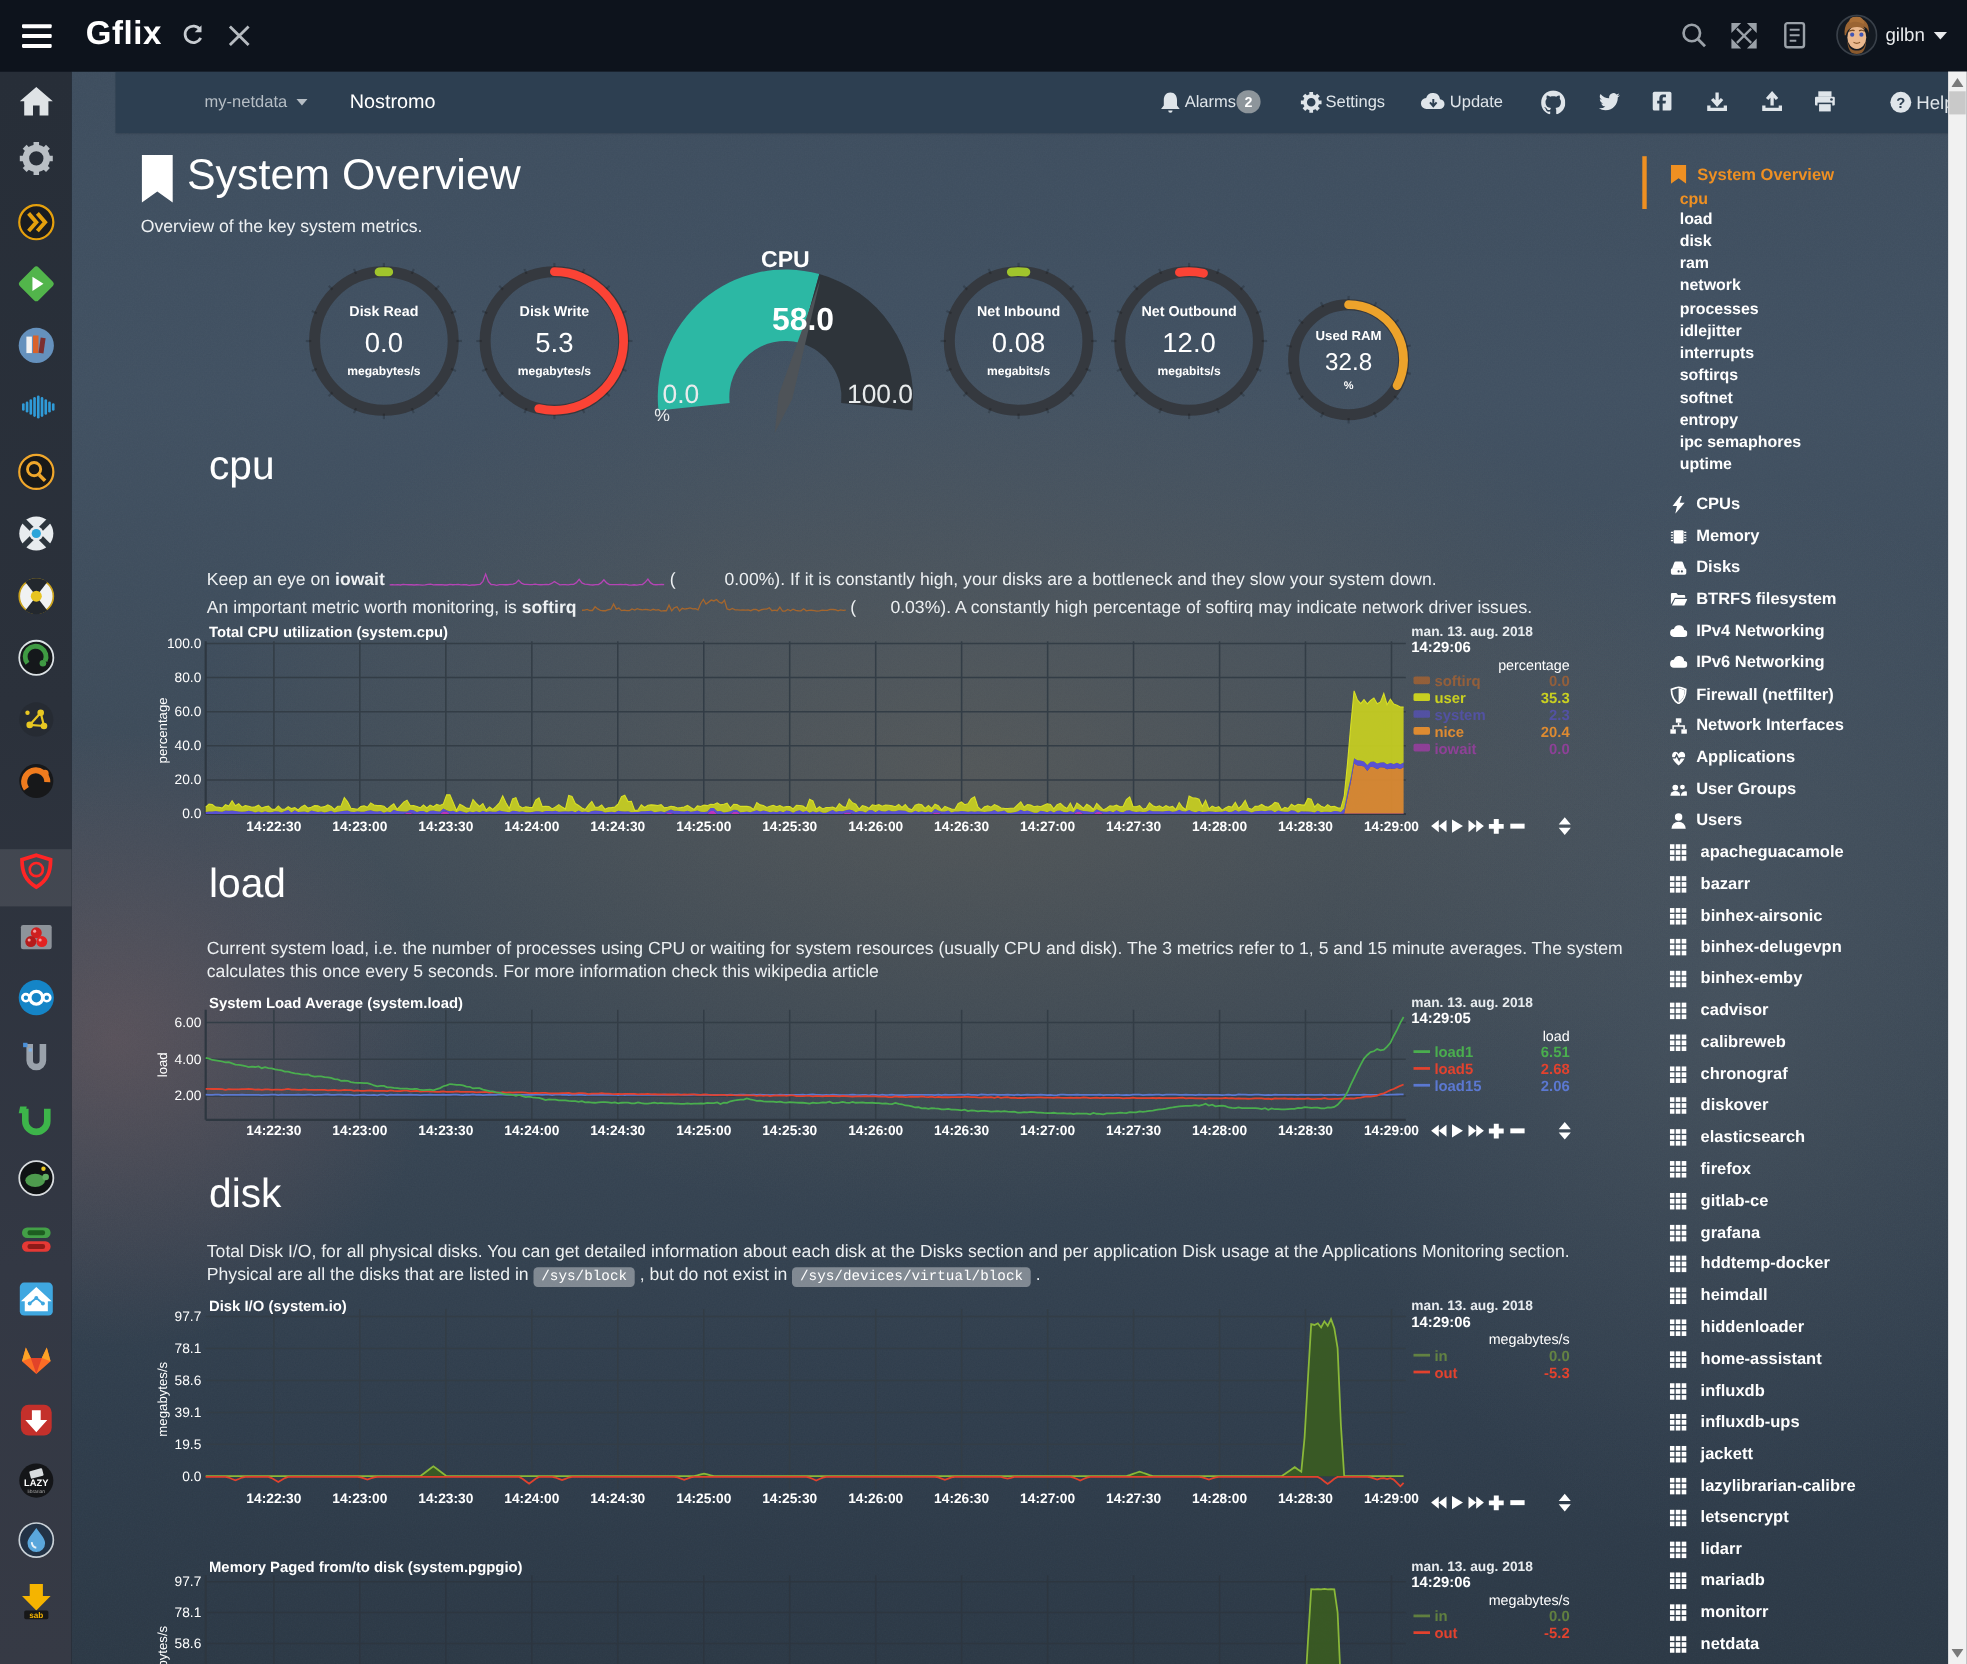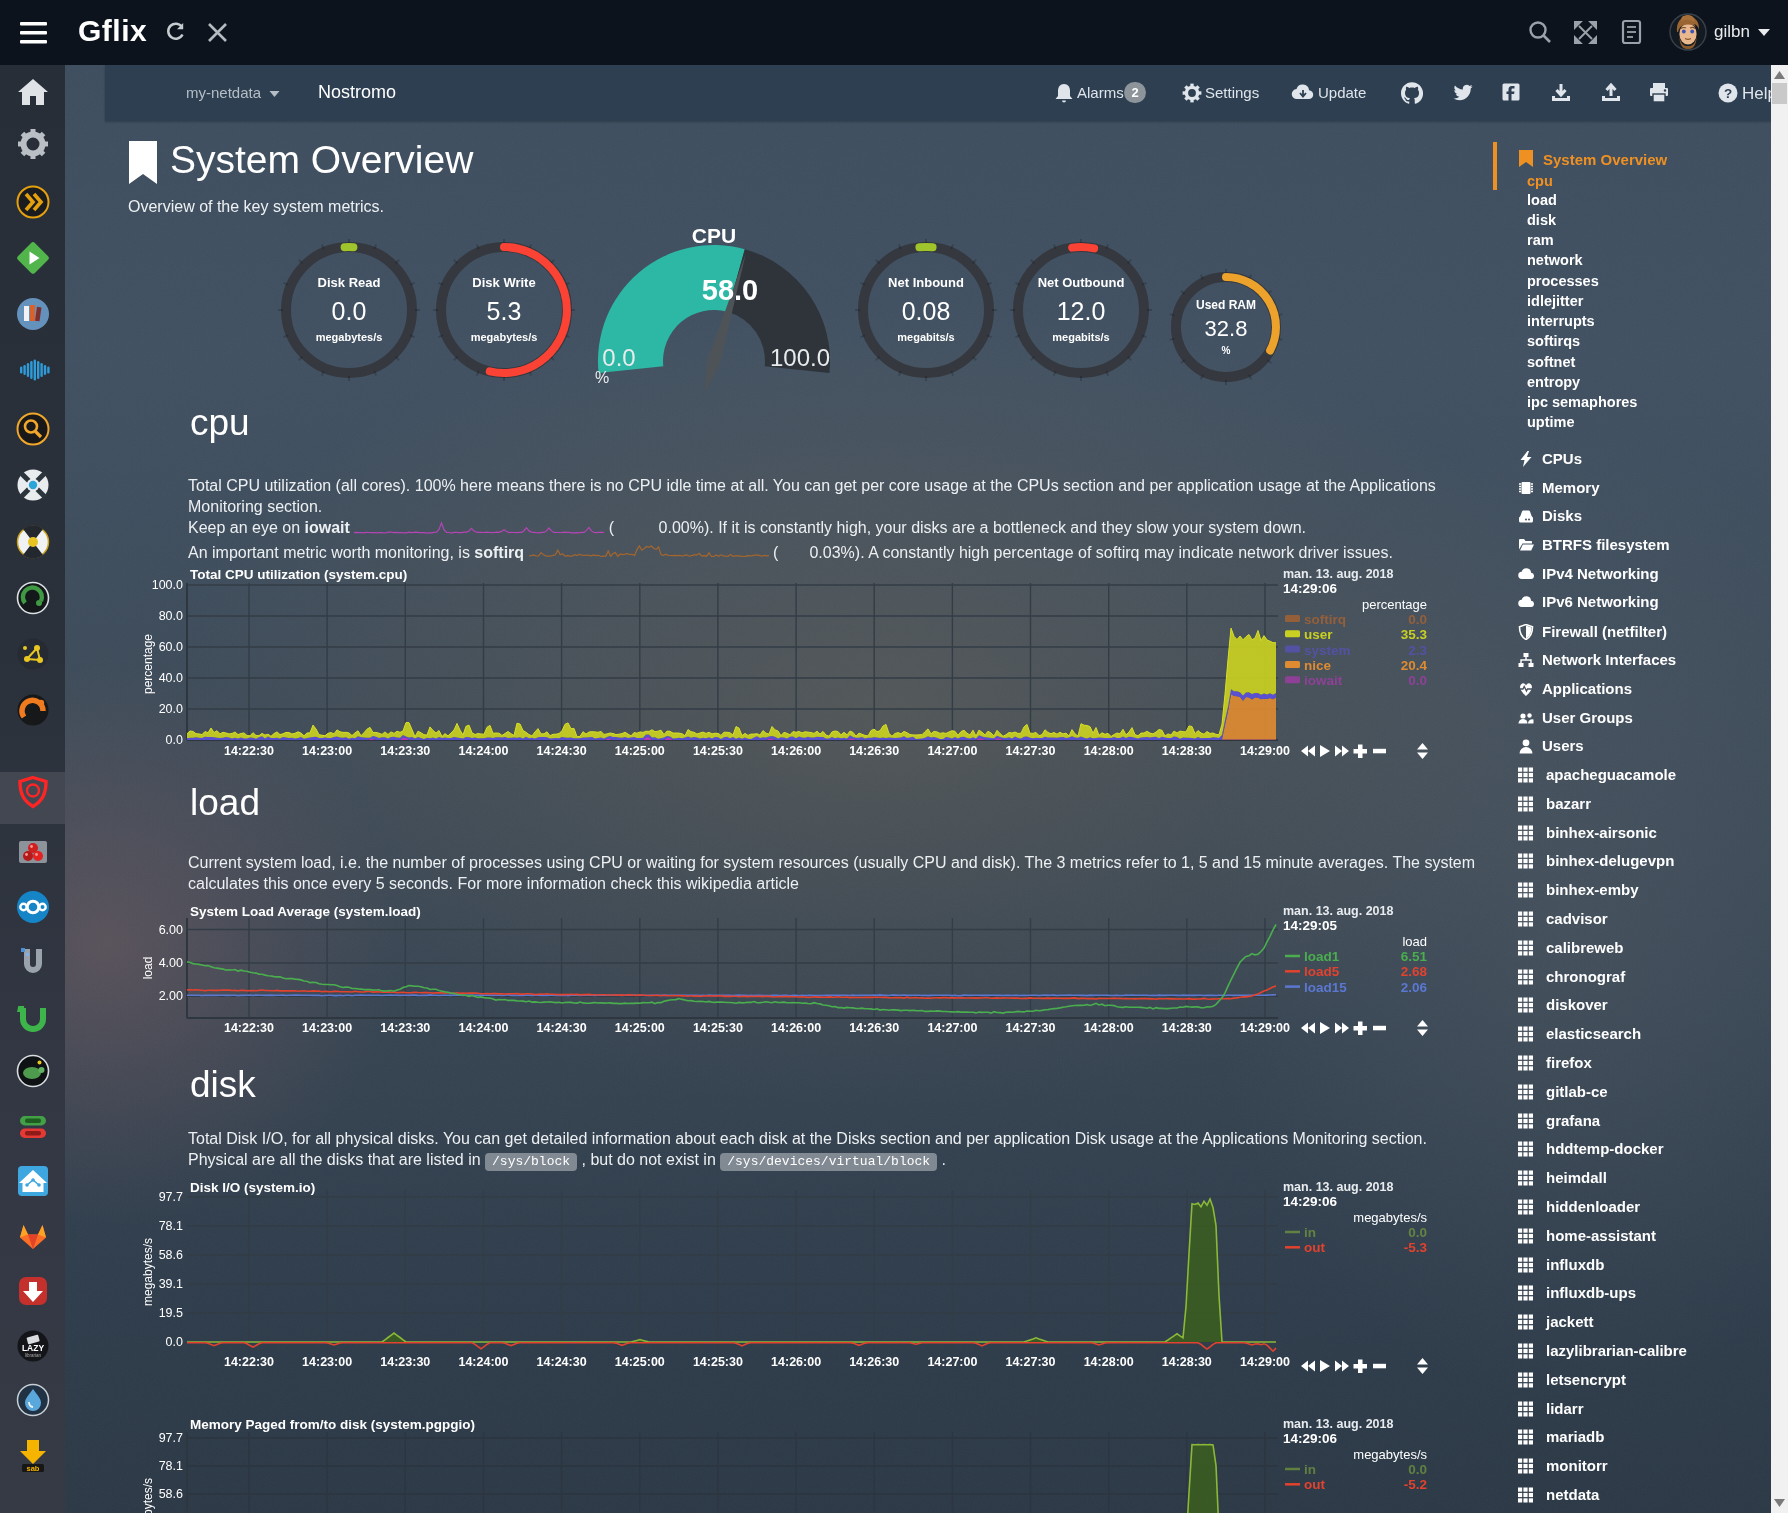--- a/index.html
+++ b/index.html
@@ -319,21 +319,20 @@
 <div class="abs" style="left:1637px;top:19px;font-size:17px;color:#dfe5ea">Help</div>
   </div>
 
   <svg class="abs" style="left:62px;top:76px" width="32" height="45" viewBox="0 0 32 45">
     <path d="M2,0 h28 v43 l-14,-10 l-14,10 Z" fill="#fff"></path>
   </svg>
   <div class="abs" style="left:105px;top:73px;font-size:39px;color:#fff">System Overview</div>
   <div class="abs" style="left:63px;top:133px;font-size:16px;color:#eef1f3">Overview of the key system metrics.</div>
 
   <div class="abs" style="left:125px;top:337px;font-size:37px;color:#fff">cpu</div>
-  <div class="par" style="left:123px;top:410px;width:1260px">Total CPU utilization (all cores). 100% here means there is no CPU idle time at all. You can get per core usage at the CPUs section and per application usage at the Applications<br>Monitoring section.</div>
   <div class="par" style="left:123px;top:452px;width:1300px;white-space:nowrap">Keep an eye on <b>iowait</b>&nbsp;<svg width="250" height="17" viewBox="0 0 250 17" style="vertical-align:-3px">
           <path d="M0.0,13.7 L2.5,13.4 L5.0,13.7 L7.5,13.5 L10.0,13.8 L12.5,13.3 L15.0,13.5 L17.5,13.6 L20.0,13.6 L22.5,13.8 L25.0,13.6 L27.5,13.7 L30.0,14.0 L32.5,13.7 L35.0,13.2 L37.5,13.1 L40.0,13.7 L42.5,13.4 L45.0,13.6 L47.5,13.5 L50.0,13.8 L52.5,13.8 L55.0,13.2 L57.5,13.6 L60.0,13.4 L62.5,13.2 L65.0,13.7 L67.5,13.5 L70.0,13.6 L72.5,14.1 L75.0,13.8 L77.5,13.8 L80.0,13.4 L82.5,13.2 L85.0,10.5 L87.5,3.9 L90.0,10.7 L92.5,13.4 L95.0,13.5 L97.5,14.1 L100.0,13.4 L102.5,13.4 L105.0,13.6 L107.5,13.6 L110.0,13.2 L112.5,13.1 L115.0,12.0 L117.5,9.4 L120.0,12.1 L122.5,13.2 L125.0,13.3 L127.5,13.4 L130.0,13.5 L132.5,13.1 L135.0,13.4 L137.5,13.6 L140.0,13.5 L142.5,13.2 L145.0,13.4 L147.5,12.4 L150.0,10.7 L152.5,12.2 L155.0,13.7 L157.5,13.4 L160.0,13.5 L162.5,13.7 L165.0,13.3 L167.5,13.3 L170.0,11.7 L172.5,8.7 L175.0,11.9 L177.5,13.1 L180.0,13.3 L182.5,13.6 L185.0,13.8 L187.5,13.4 L190.0,13.4 L192.5,11.9 L195.0,9.0 L197.5,11.9 L200.0,13.4 L202.5,13.5 L205.0,13.5 L207.5,13.5 L210.0,13.2 L212.5,13.4 L215.0,13.3 L217.5,13.8 L220.0,13.9 L222.5,13.6 L225.0,13.9 L227.5,13.4 L230.0,13.4 L232.5,11.4 L235.0,8.5 L237.5,11.9 L240.0,13.5 L242.5,13.6 L245.0,13.4 L247.5,13.2 L250.0,13.5" fill="none" stroke="#b544b5" stroke-width="1.2"></path>
         </svg>&nbsp;(&nbsp;&nbsp;&nbsp;&nbsp;&nbsp;&nbsp;&nbsp;&nbsp;&nbsp;&nbsp;0.00%). If it is constantly high, your disks are a bottleneck and they slow your system down.</div>
   <div class="par" style="left:123px;top:477px;width:1300px;white-space:nowrap">An important metric worth monitoring, is <b>softirq</b>&nbsp;<svg width="240" height="17" viewBox="0 0 240 17" style="vertical-align:-3px">
           <path d="M0.0,11.8 L2.4,11.7 L4.8,11.0 L7.2,12.0 L9.6,12.0 L12.0,8.6 L14.4,10.6 L16.8,11.8 L19.2,12.2 L21.6,12.2 L24.0,11.3 L26.4,10.8 L28.8,6.1 L31.2,10.7 L33.6,9.8 L36.0,12.1 L38.4,11.6 L40.8,12.1 L43.2,12.1 L45.6,10.6 L48.0,11.6 L50.4,10.3 L52.8,11.1 L55.2,11.4 L57.6,11.0 L60.0,11.3 L62.4,11.9 L64.8,10.9 L67.2,11.6 L69.6,11.3 L72.0,12.5 L74.4,12.2 L76.8,12.2 L79.2,7.0 L81.6,12.3 L84.0,9.5 L86.4,8.6 L88.8,12.5 L91.2,10.0 L93.6,10.7 L96.0,10.2 L98.4,9.6 L100.8,10.5 L103.2,10.4 L105.6,11.5 L108.0,5.6 L110.4,2.0 L112.8,6.2 L115.2,4.4 L117.6,2.5 L120.0,3.3 L122.4,2.0 L124.8,4.5 L127.2,5.4 L129.6,2.8 L132.0,10.6 L134.4,11.4 L136.8,10.2 L139.2,11.4 L141.6,11.5 L144.0,11.7 L146.4,11.4 L148.8,11.6 L151.2,11.4 L153.6,12.2 L156.0,11.1 L158.4,11.0 L160.8,12.4 L163.2,11.3 L165.6,10.8 L168.0,10.8 L170.4,9.5 L172.8,12.2 L175.2,11.6 L177.6,12.2 L180.0,8.9 L182.4,12.5 L184.8,12.5 L187.2,11.0 L189.6,12.2 L192.0,10.8 L194.4,11.8 L196.8,12.2 L199.2,12.3 L201.6,10.4 L204.0,12.3 L206.4,11.9 L208.8,11.8 L211.2,12.1 L213.6,12.5 L216.0,12.3 L218.4,11.6 L220.8,11.9 L223.2,11.9 L225.6,11.0 L228.0,11.1 L230.4,11.3 L232.8,12.3 L235.2,11.4 L237.6,11.9 L240.0,11.7" fill="none" stroke="#a5662d" stroke-width="1.2"></path>
         </svg>&nbsp;(&nbsp;&nbsp;&nbsp;&nbsp;&nbsp;&nbsp;&nbsp;0.03%). A constantly high percentage of softirq may indicate network driver issues.</div>
 
   <div class="abs" style="left:125px;top:717px;font-size:37px;color:#fff">load</div>
   <div class="par" style="left:123px;top:787px;width:1330px">Current system load, i.e. the number of processes using CPU or waiting for system resources (usually CPU and disk). The 3 metrics refer to 1, 5 and 15 minute averages. The system<br>calculates this once every 5 seconds. For more information check this wikipedia article</div>
 

